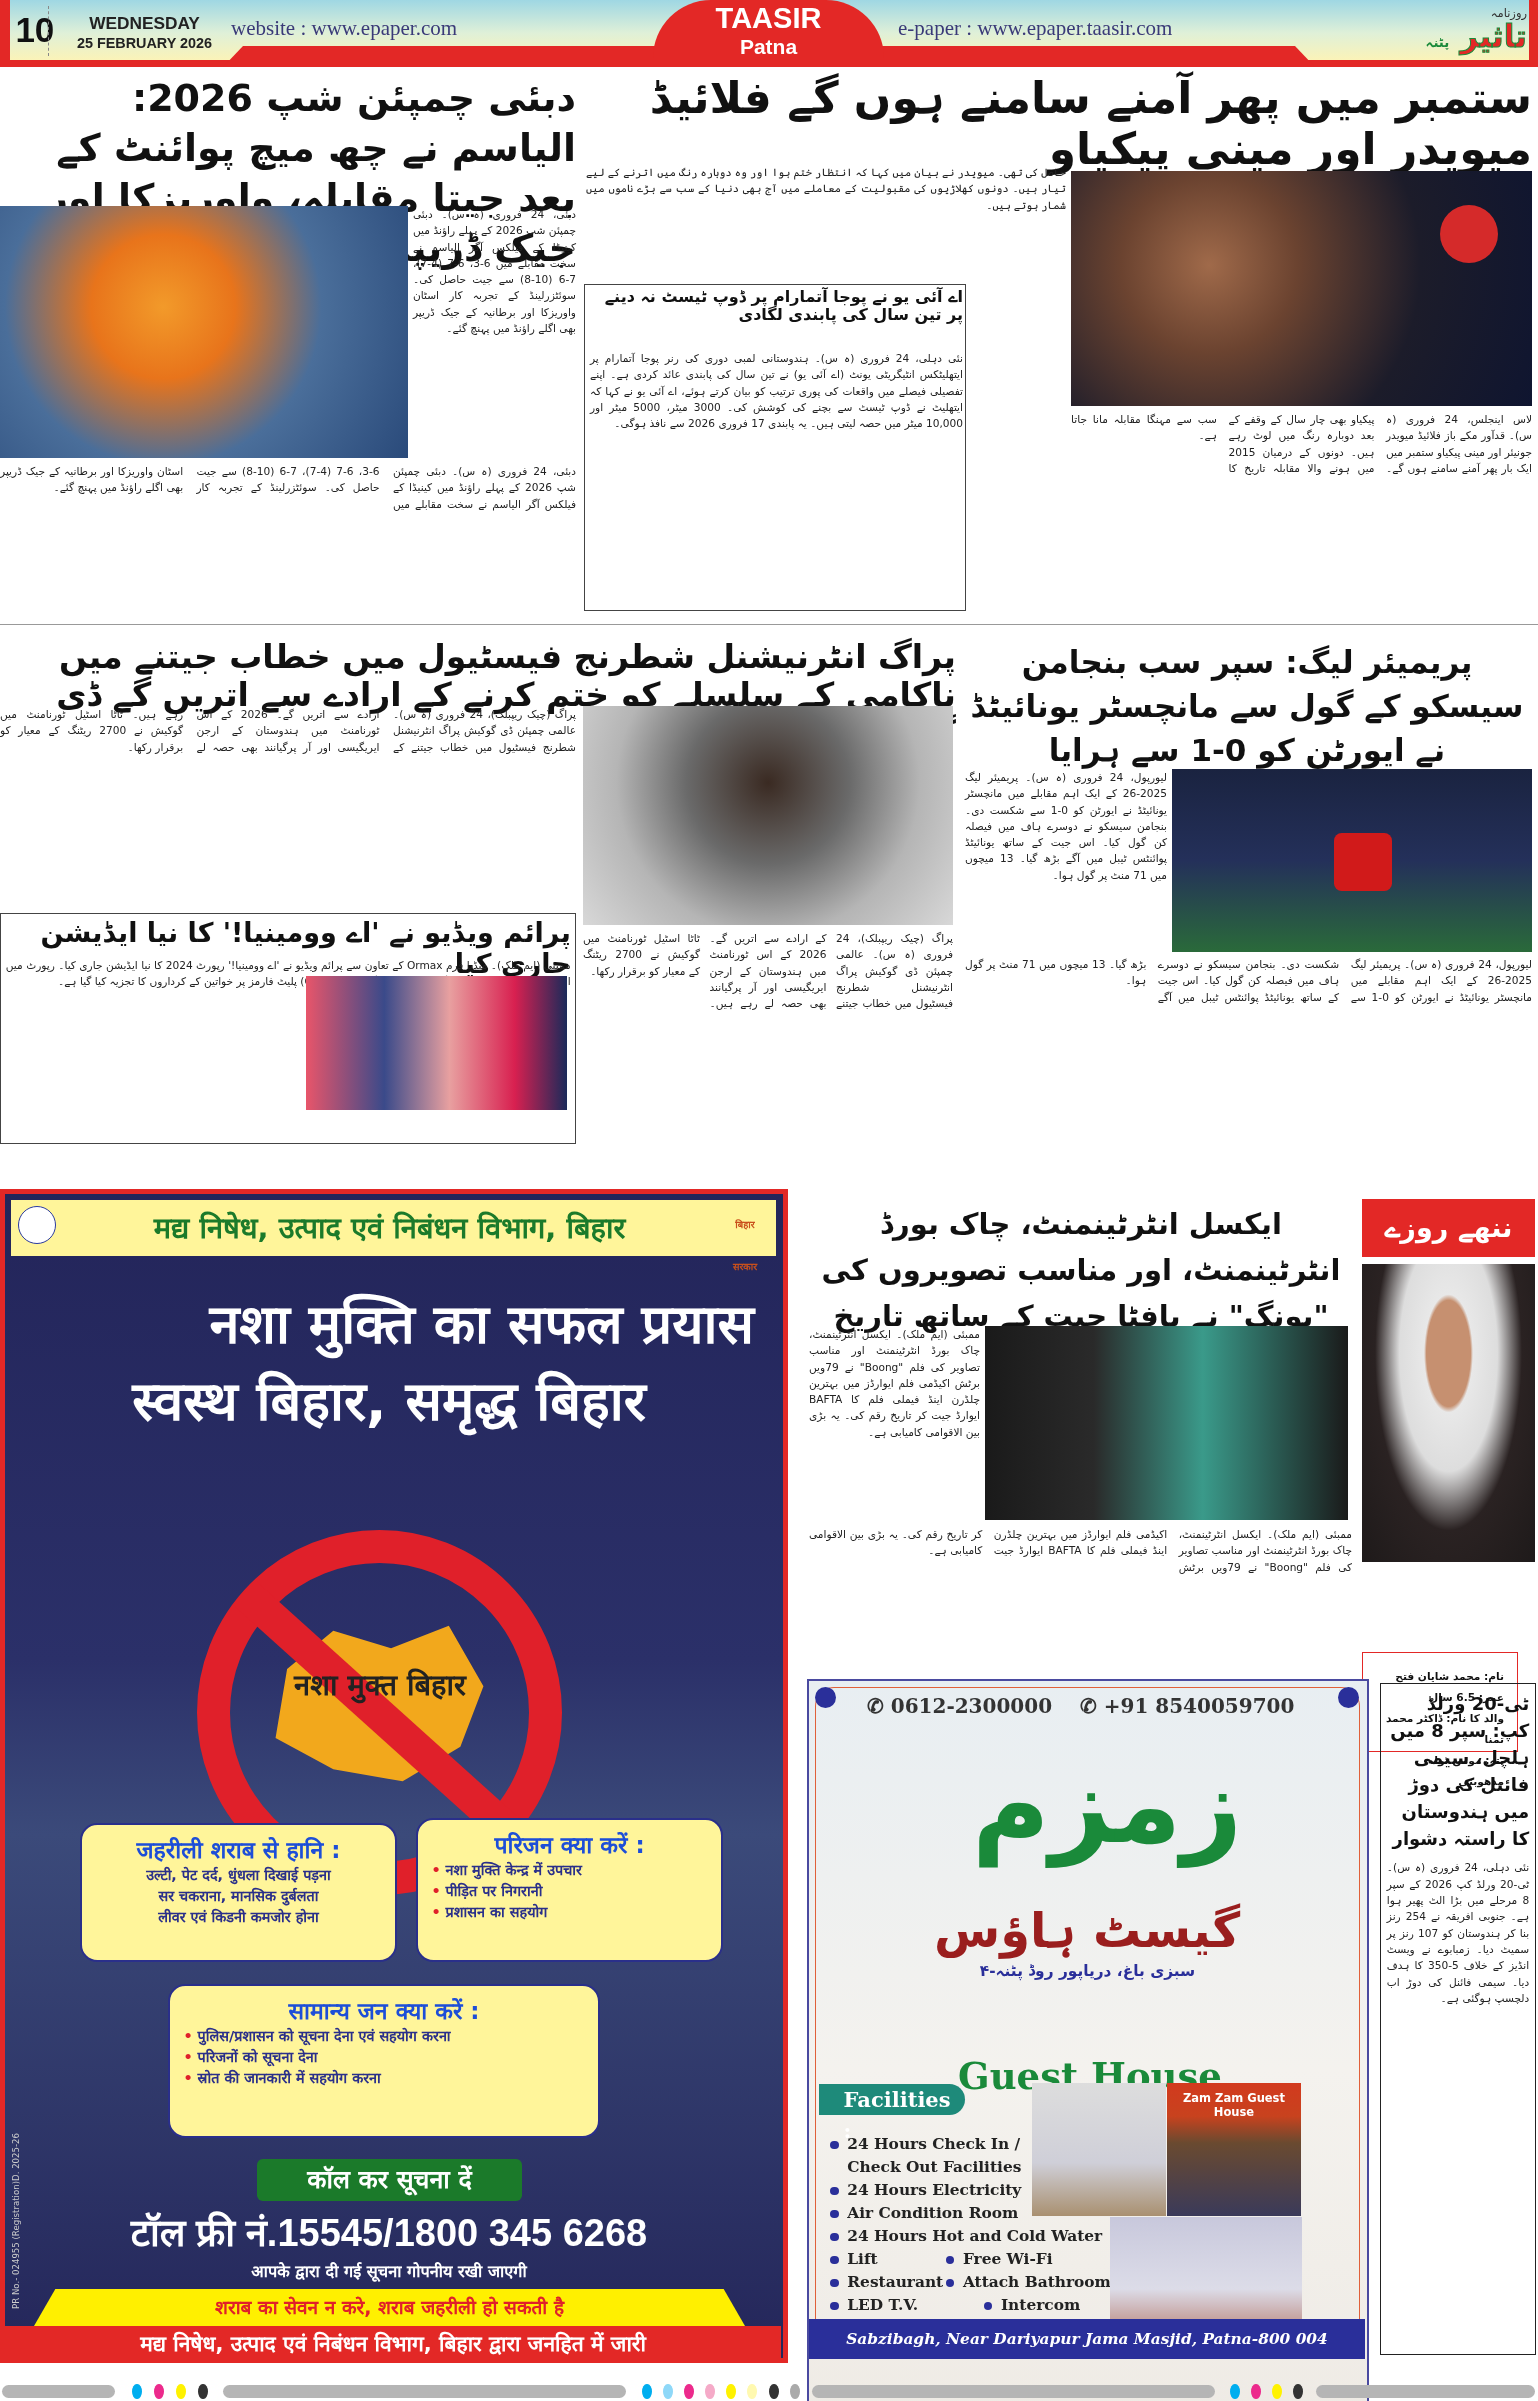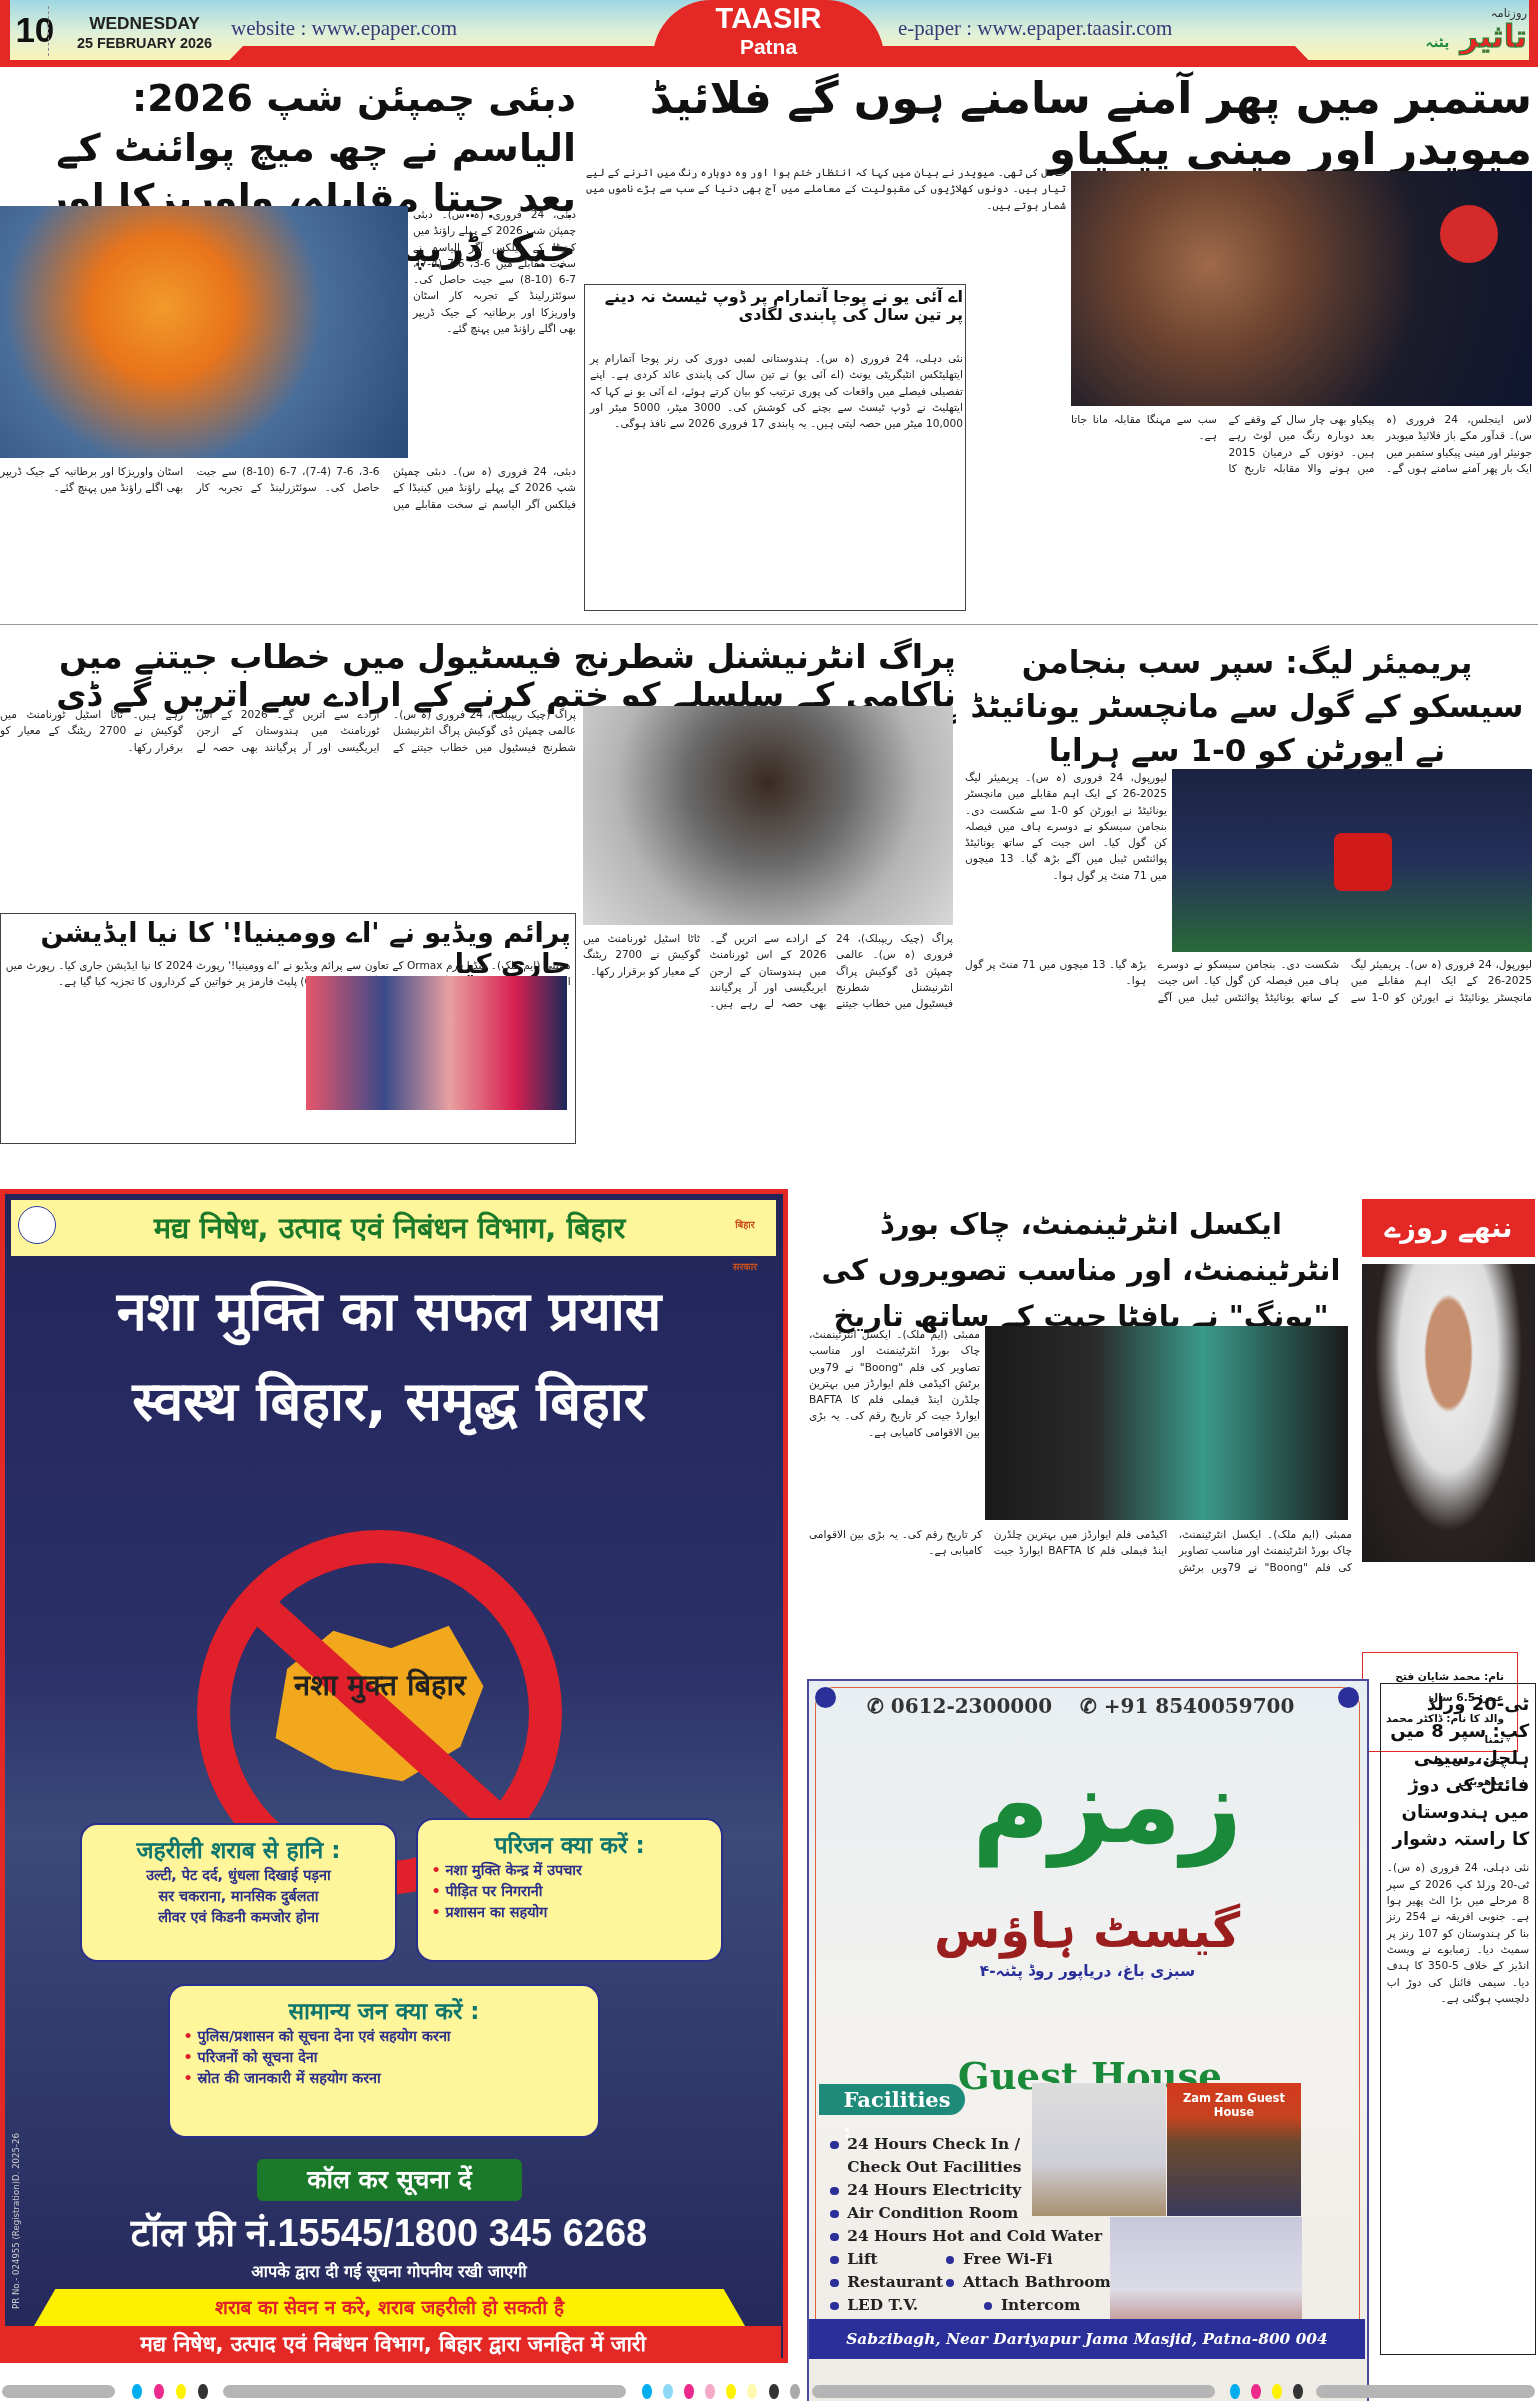--- a/index.html
+++ b/index.html
@@ -38,31 +38,31 @@
   .photo-women { background: linear-gradient(90deg, #e8556a 0%, #3a4a8a 30%, #e8a0a0 55%, #d82050 80%, #1a2a5a 100%); }
   .photo-bafta { background: linear-gradient(90deg, #1a1a1a 0%, #2a2a2a 30%, #3a9a8a 60%, #1a1a1a 100%); }
   .photo-child { background: radial-gradient(ellipse at 50% 30%, #c69070 0%, #c69070 18%, #e8e8e8 20%, #ddd 40%, #2a2222 60%, #1e1a1a 100%); }
 
   
   #ad-left { left: 0; top: 1189px; width: 788px; height: 1174px; border: 5.8px solid #e32826; background: linear-gradient(180deg, #23255a 0%, #2b3069 40%, #3b4a7a 55%, #24265a 100%); overflow: hidden; }
   #ad-dept-bar { left: 5.8px; top: 5.8px; width: 765px; height: 56px; background: #fff59a; }
   #ad-dept-title { left: 58px; top: 13.4px; width: 653px; text-align: center; font: bold 29px "DejaVu Sans", sans-serif; color: #1b7a2a; }
   #ad-logo-l { left: 13.4px; top: 11.5px; width: 38px; height: 38px; border-radius: 50%; background: #fff; border: 1.9px solid #2a3aa0; }
   #ad-logo-r { left: 719px; top: 9.6px; width: 42px; height: 42px; color: #c9501c; font: bold 9.6px "DejaVu Sans", sans-serif; text-align: center; line-height: 42px; }
-  #ad-headline1 { left: 19px; top: 78px; width: 730px; text-align: center; font: bold 54px "DejaVu Sans", sans-serif; color: #fff; }
+  #ad-headline1 { left: 19px; top: 91px; width: 730px; text-align: right; font: bold 54px "DejaVu Sans", sans-serif; color: #fff; }
   #ad-headline2 { left: 19px; top: 168px; width: 730px; text-align: center; font: bold 54px "DejaVu Sans", sans-serif; color: #fff; }
   #ad-ban-circle { left: 192px; top: 336px; width: 365px; height: 365px; border-radius: 50%; border: 33px solid #e0202a; }
   #ad-ban-slash { left: 192px; top: 504px; width: 365px; height: 33px; background: #e0202a; transform: rotate(42deg); }
   #ad-map { left: 259px; top: 423px; width: 231px; height: 173px; background: #f2a81c; border: 3.8px solid #fff; clip-path: polygon(10% 30%, 30% 8%, 55% 18%, 80% 5%, 95% 40%, 85% 75%, 60% 95%, 30% 88%, 5% 70%); }
   #ad-map-label { left: 279px; top: 471px; width: 192px; text-align: center; font: bold 29px "DejaVu Sans", sans-serif; color: #222; line-height: 40px; }
   .ad-box { background: #fff59a; border: 2.9px solid #2a2f8a; border-radius: 17.3px; }
   #ad-box1 { left: 75px; top: 629px; width: 317px; height: 139px; }
   #ad-box2 { left: 411px; top: 624px; width: 307px; height: 144px; }
   #ad-box3 { left: 163px; top: 790px; width: 432px; height: 154px; }
-  .ad-box-title { font: bold 23px "DejaVu Sans", sans-serif; color: #0f766e; text-align: center; margin-top: 7.7px; }
+  .ad-box-title { font: bold 23px "DejaVu Sans", sans-serif; color: #1d4ed8; text-align: center; margin-top: 7.7px; }
   .ad-box-line { font: bold 14.4px "DejaVu Sans", sans-serif; color: #2a2f8a; text-align: center; line-height: 21px; }
   .ad-box-bullet { font: bold 14.4px "DejaVu Sans", sans-serif; color: #2a2f8a; line-height: 21px; padding-left: 13.4px; }
   .ad-box-bullet::before { content: "• "; color: #e0202a; }
   #ad-call { left: 252px; top: 965px; width: 265px; height: 42px; background: #1b7a2a; border-radius: 5.8px; text-align: center; font: bold 25px "DejaVu Sans", sans-serif; color: #fff; line-height: 42px; }
   #ad-tollfree { left: 19px; top: 1011px; width: 730px; text-align: center; font: bold 38px "Liberation Sans", sans-serif; color: #fff; }
   #ad-confidential { left: 19px; top: 1066px; width: 730px; text-align: center; font: bold 16.3px "DejaVu Sans", sans-serif; color: #fff; }
   #ad-warning { left: 29px; top: 1095px; width: 711px; height: 37px; background: #fff000; clip-path: polygon(3% 0, 97% 0, 100% 100%, 0 100%); text-align: center; font: bold 19px "DejaVu Sans", sans-serif; color: #e0202a; line-height: 37px; }
   #ad-footer { left: 0; top: 1132px; width: 776px; height: 37px; background: #e32826; text-align: center; font: bold 21px "DejaVu Sans", sans-serif; color: #fff; line-height: 37px; }
   #ad-pr { left: 5.8px; top: 865px; width: 15.4px; height: 250px; font: 8.6px "DejaVu Sans", sans-serif; color: #ccc; writing-mode: vertical-rl; transform: rotate(180deg); }
 

